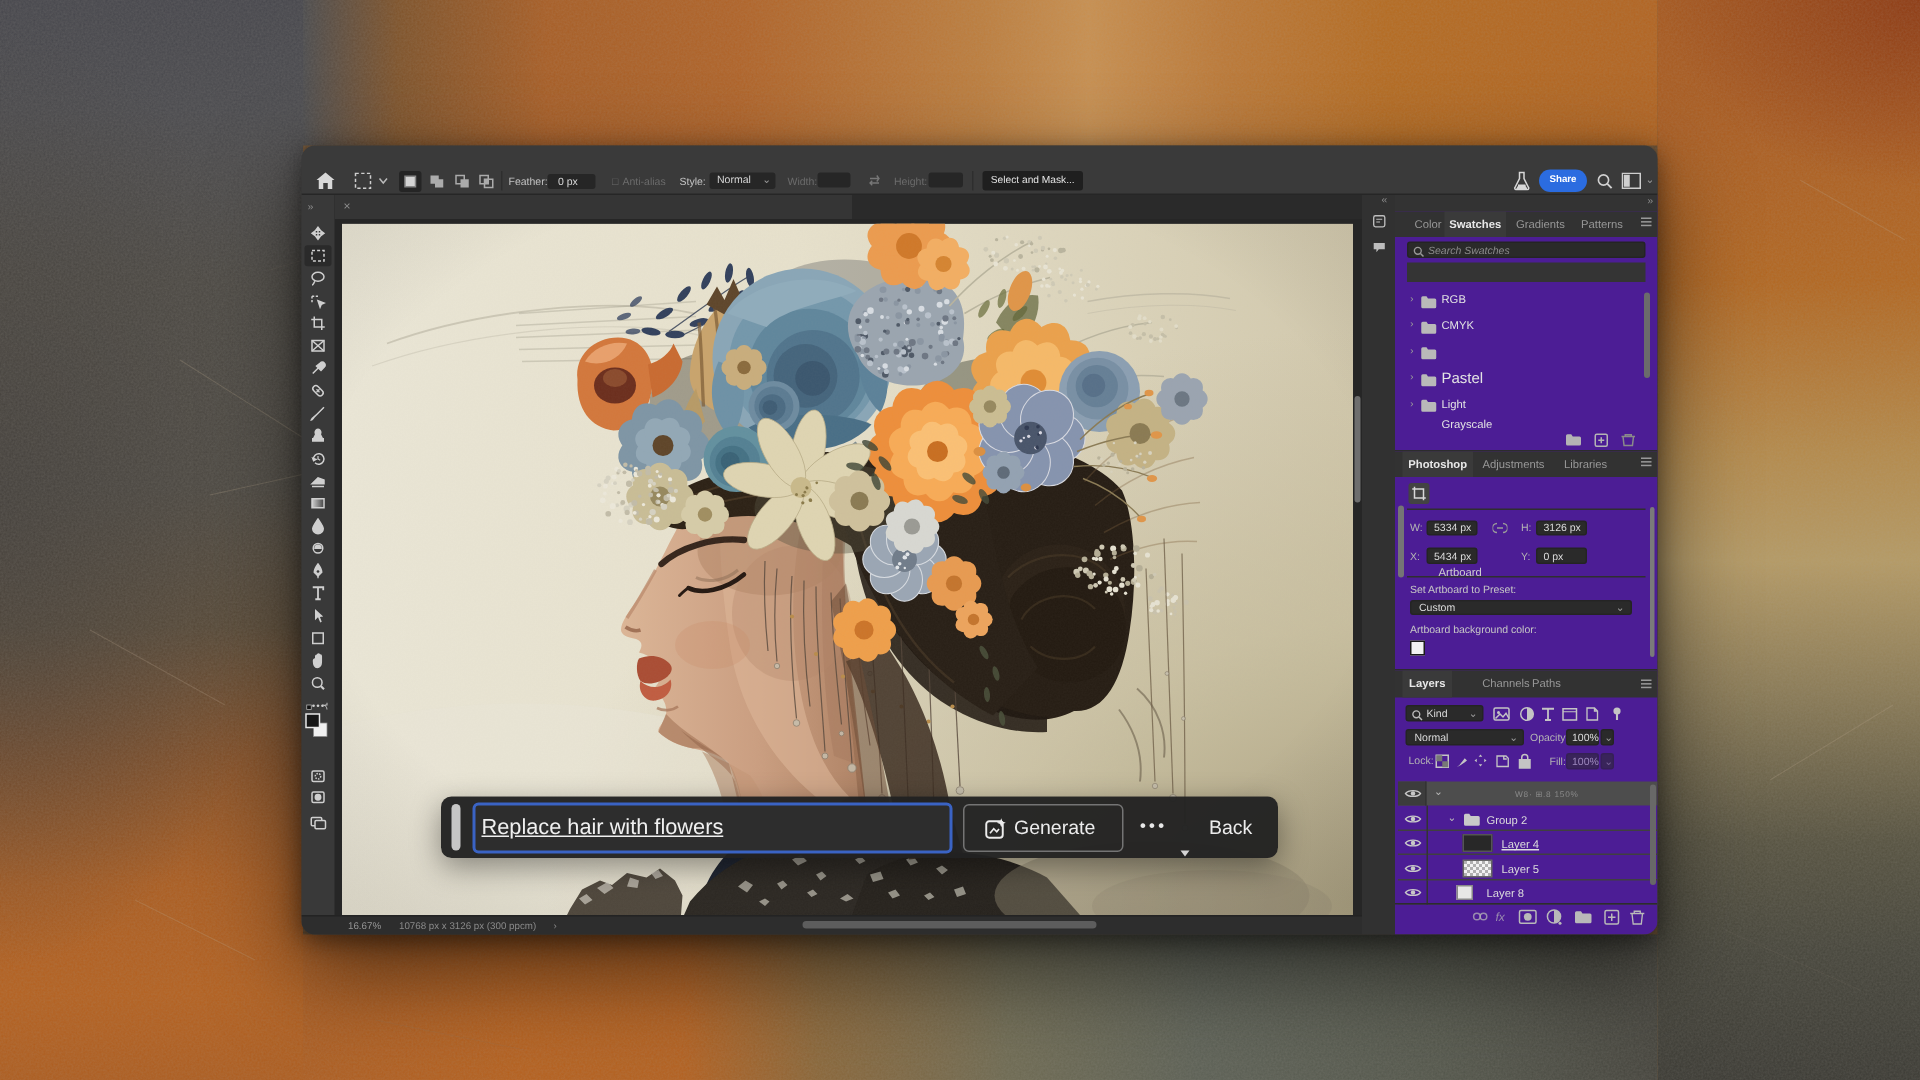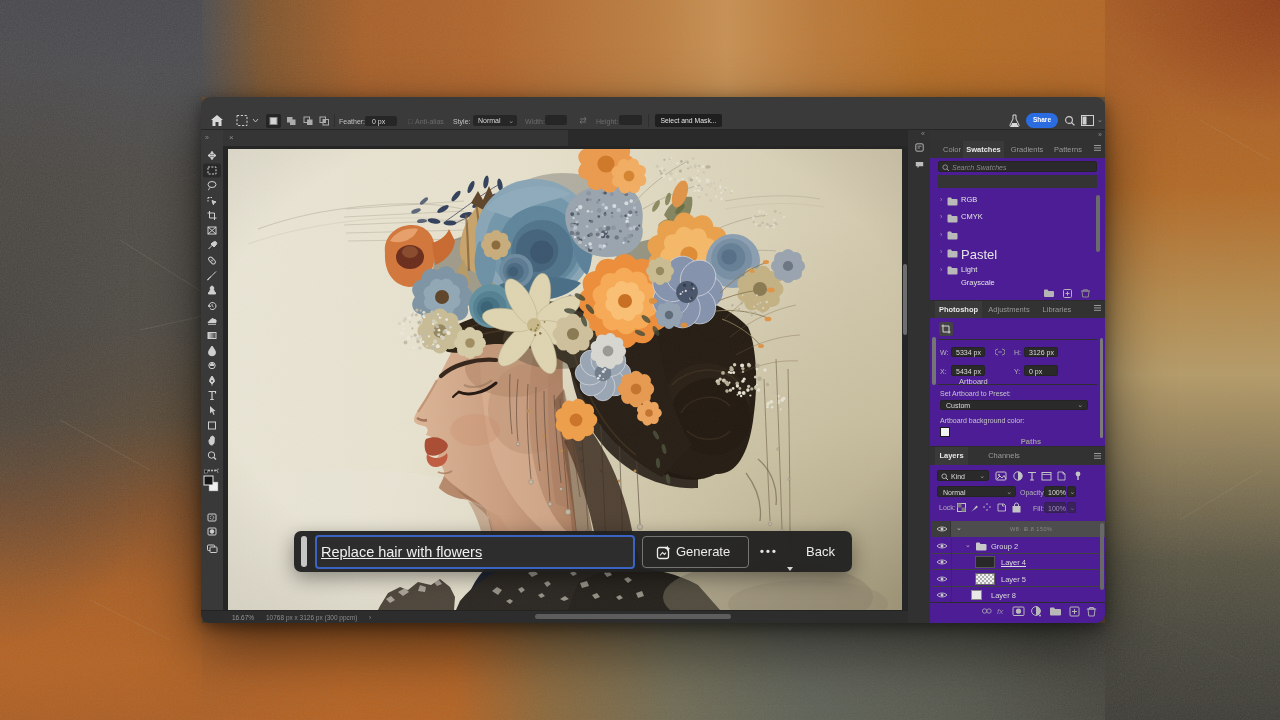--- a/index.html
+++ b/index.html
@@ -1254,21 +1254,21 @@
       <div class="abs" style="left:31px;top:82.4px;color:#e4e4e4;font-size:7.5px;">CMYK</div>
       <div class="abs" style="left:10px;top:100.8px;color:#9a9a9a;font-size:7px;">›</div>
       <svg class="abs" style="left:17px;top:101.3px;" width="11" height="9" viewBox="0 0 11 9">
         <path d="M0.5,1.5 a1,1 0 0 1 1,-1 L4,0.5 L5,2 L9.5,2 a1,1 0 0 1 1,1 L10.5,7.5 a1,1 0 0 1 -1,1 L1.5,8.5 a1,1 0 0 1 -1,-1 Z" fill="#b9b9b9"></path>
       </svg>
       <div class="abs" style="left:31px;top:99.8px;color:#e4e4e4;font-size:7.5px;margin-top:48px;">Grayscale</div>
       <div class="abs" style="left:10px;top:118.2px;color:#9a9a9a;font-size:7px;">›</div>
       <svg class="abs" style="left:17px;top:118.7px;" width="11" height="9" viewBox="0 0 11 9">
         <path d="M0.5,1.5 a1,1 0 0 1 1,-1 L4,0.5 L5,2 L9.5,2 a1,1 0 0 1 1,1 L10.5,7.5 a1,1 0 0 1 -1,1 L1.5,8.5 a1,1 0 0 1 -1,-1 Z" fill="#b9b9b9"></path>
       </svg>
-      <div class="abs" style="left:31px;top:117.2px;color:#e4e4e4;font-size:13px;">Pastel</div>
+      <div class="abs" style="left:31px;top:117.2px;color:#e4e4e4;font-size:10px;">Pastel</div>
       <div class="abs" style="left:10px;top:135.6px;color:#9a9a9a;font-size:7px;">›</div>
       <svg class="abs" style="left:17px;top:136.1px;" width="11" height="9" viewBox="0 0 11 9">
         <path d="M0.5,1.5 a1,1 0 0 1 1,-1 L4,0.5 L5,2 L9.5,2 a1,1 0 0 1 1,1 L10.5,7.5 a1,1 0 0 1 -1,1 L1.5,8.5 a1,1 0 0 1 -1,-1 Z" fill="#b9b9b9"></path>
       </svg>
       <div class="abs" style="left:31px;top:134.6px;color:#e4e4e4;font-size:7.5px;">Light</div>
       <div class="abs" style="left:166px;top:65px;width:3.5px;height:57px;background:#6b6b6b;border-radius:2px;"></div>
       <svg class="abs" style="left:113px;top:158px;" width="55" height="10" viewBox="0 0 55 10">
 <path d="M1,2.5 a1,1 0 0 1 1,-1 L4.5,1.5 L5.5,3 L10,3 a1,1 0 0 1 1,1 L11,8 a1,1 0 0 1 -1,1 L2,9 a1,1 0 0 1 -1,-1 Z" fill="#b4b4b4"></path>
 <rect x="20.5" y="1.5" width="8" height="8" rx="1" fill="none" stroke="#b4b4b4"></rect>
         <path d="M24.5,3.5 l0,4 M22.5,5.5 l4,0" stroke="#b4b4b4"></path>
@@ -1301,21 +1301,21 @@
       <div class="plab" style="left:10px;top:260px;color:#c6c6c6;">Set Artboard to Preset:</div>
       <div class="fbox" style="left:10px;top:269.5px;width:148px;height:10.5px;padding:1px 0 0 5px;">Custom<span style="position:absolute;right:4px;top:0;color:#999;">⌄</span></div>
       <div class="plab" style="left:10px;top:287px;color:#c6c6c6;">Artboard background color:</div>
       <div class="abs" style="left:10px;top:296.5px;width:10px;height:10px;background:#f2f2f2;border:1px solid #1c1c1c;"></div>
       <div class="abs" style="left:169.5px;top:208px;width:3.5px;height:100px;background:#7a7a7a;border-radius:2px;"></div>
       <div class="abs" style="left:2px;top:207px;width:3.5px;height:48px;background:#757575;border-radius:2px;"></div>
       <div class="abs" style="left:0;top:316px;width:175px;height:1px;background:#2c2c2c;"></div>
       <div class="tabrow" style="top:317px;height:18px;"></div>
       <div class="tabact" style="left:5px;width:33px;top:317px;height:18px;"><span style="line-height:18px;">Layers</span></div>
       <div class="tabin" style="top:317px;left:52px;width:44px;height:18px;line-height:18px;">Channels</div>
-      <div class="tabin" style="top:303px;left:86px;width:30px;height:18px;line-height:18px;font-weight:bold;">Paths</div>
+      <div class="tabin" style="top:317px;left:86px;width:30px;height:18px;line-height:18px;">Paths</div>
       <div class="abs" style="right:4px;top:323px;width:7px;height:1.1px;background:#999;box-shadow:0 2.4px #999, 0 4.8px #999;"></div>
       <div class="fbox" style="left:7px;top:340px;width:52px;height:11px;">
         <svg style="position:absolute;left:3px;top:2px;" width="8" height="8" viewBox="0 0 8 8">
           <circle cx="3.2" cy="3.2" r="2.3" stroke="#bbb" fill="none" stroke-width="0.9"></circle>
           <path d="M5,5 L7,7" stroke="#bbb" stroke-width="1"></path>
         </svg>
         <span style="position:absolute;left:13px;top:1.5px;color:#dcdcdc;">Kind</span>
         <span style="position:absolute;right:3px;top:1px;color:#999;">⌄</span>
       </div>
       <svg class="abs" style="left:64px;top:340px;" width="106" height="12" viewBox="0 0 106 12">

